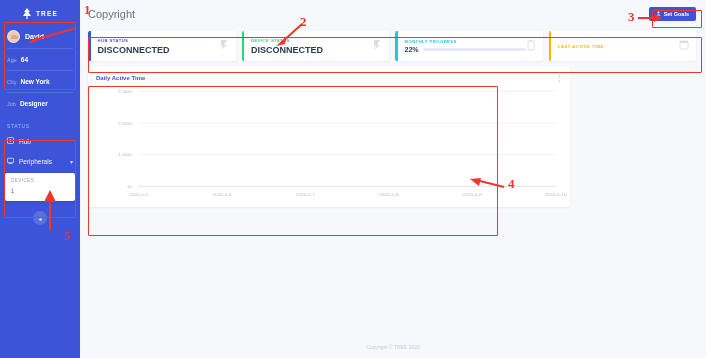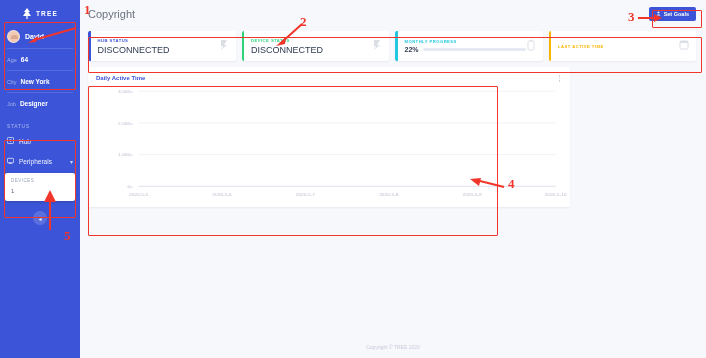--- a/index.html
+++ b/index.html
@@ -139,21 +139,21 @@
     position: relative;
     overflow: hidden;
   }
   .card-accent { width: 2.5px; height: 100%; flex: none; }
   .card-body { padding-left: 7px; flex: 1; min-width: 0; }
   .card-label {
     font-size: 4.2px; letter-spacing: .45px;
     text-transform: uppercase; font-weight: bold;
   }
   .card-value {
-    font-size: 9px; font-weight: normal; color: #2f3b52;
+    font-size: 9px; font-weight: bold; color: #2f3b52;
     margin-top: 2px; white-space: nowrap;
   }
   .card-icon { width: 10px; height: 12px; flex: none; opacity: .3; }
   .prog-row { display: flex; align-items: center; gap: 4px; margin-top: 2px; }
   .prog-val { font-size: 7px; font-weight: bold; color: #2f3b52; }
   .prog-track {
     flex: 1; height: 3px; border-radius: 2px;
     background: #e7eaf3; overflow: hidden;
   }
   .prog-fill { height: 100%; border-radius: 2px; }

